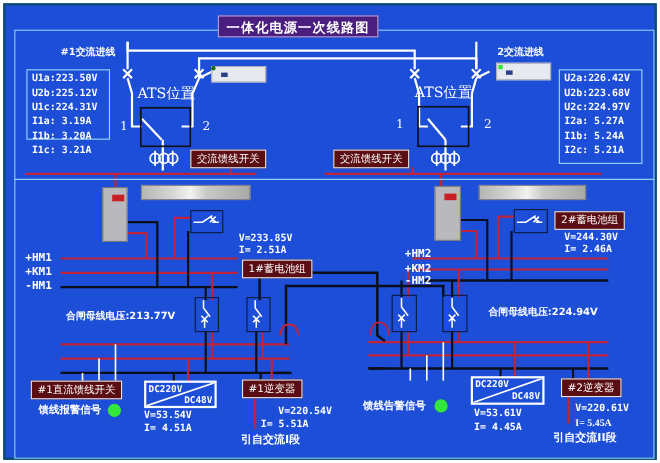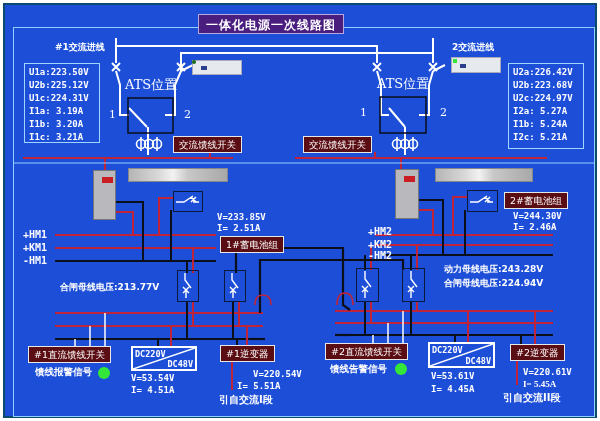--- a/index.html
+++ b/index.html
@@ -149,21 +149,21 @@
       <polyline points="245,334 260,334"></polyline>
       <polyline points="330,330 345,330"></polyline>
     </g>
     <path d="M250,300 q0,-10 8,-10 q8,0 8,10" stroke="#c0243a" stroke-width="1.6" fill="none"></path>
     <path d="M332,300 q0,-12 8,-12 q8,0 8,12" stroke="#c0243a" stroke-width="1.6" fill="none"></path>
   </svg>
 
   <div class="title">一体化电源一次线路图</div>
 
   <div class="lbl" style="left:50px;top:36px;">#1交流进线</div>
-  <div class="mbox" style="left:19px;top:58px;width:76px;height:80px;">
+  <div class="mbox" style="left:19px;top:58px;width:76px;height:64px;">
     <div class="mono">U1a:223.50V</div>
     <div class="mono">U2b:225.12V</div>
     <div class="mono">U1c:224.31V</div>
     <div class="mono">I1a:  3.19A</div>
     <div class="mono">I1b:  3.20A</div>
     <div class="mono">I1c:  3.21A</div>
   </div>
   <div class="ats" style="left:120px;top:71px;">ATS位置</div>
   <div class="num" style="left:104px;top:103px;">1</div>
   <div class="num" style="left:179px;top:103px;">2</div>
@@ -220,21 +220,20 @@
   <div class="mono" style="position:absolute;left:508px;top:216px;">I=  2.46A</div>
 
   <div class="mono" style="position:absolute;left:18px;top:223px;font-size:10px;">+HM1</div>
   <div class="mono" style="position:absolute;left:18px;top:236px;font-size:10px;">+KM1</div>
   <div class="mono" style="position:absolute;left:18px;top:249px;font-size:10px;">-HM1</div>
   <div class="lbl" style="left:55px;top:276px;">合闸母线电压:213.77V</div>
 
   <div class="mono" style="position:absolute;left:363px;top:220px;font-size:10px;">+HM2</div>
   <div class="mono" style="position:absolute;left:363px;top:233px;font-size:10px;">+KM2</div>
   <div class="mono" style="position:absolute;left:363px;top:244px;font-size:10px;">-HM2</div>
-  <div class="lbl" style="left:439px;top:258px;">动力母线电压:243.28V</div>
   <div class="lbl" style="left:439px;top:272px;">合闸母线电压:224.94V</div>
 
   <div class="sw" style="left:172px;top:265px;width:22px;height:32px;">
     <svg width="19" height="29" style="position:absolute;left:0;top:0">
         <path d="M7,2 v7 l6,8 M5,16 l6,6 M11,16 l-6,6 M8,19 v8" stroke="#fff" stroke-width="1.4" fill="none"></path>
       </svg>
   </div>
   <div class="sw" style="left:219px;top:265px;width:22px;height:32px;">
     <svg width="19" height="29" style="position:absolute;left:0;top:0">
         <path d="M7,2 v7 l6,8 M5,16 l6,6 M11,16 l-6,6 M8,19 v8" stroke="#fff" stroke-width="1.4" fill="none"></path>
@@ -263,21 +262,20 @@
     <span class="t" style="right:2px;bottom:0px;">DC48V</span>
   </div>
   <div class="mono" style="position:absolute;left:126px;top:367px;">V=53.54V</div>
   <div class="mono" style="position:absolute;left:126px;top:379px;">I= 4.51A</div>
 
   <div class="darklbl" style="left:215px;top:340px;">#1逆变器</div>
   <div class="mono" style="position:absolute;left:248px;top:363px;">V=220.54V</div>
   <div class="mono" style="position:absolute;left:232px;top:375px;">I=   5.51A</div>
   <div class="lbl" style="left:214px;top:388px;font-size:10px;">引自交流I段</div>
 
-  <div class="darklbl" style="left:320px;top:338px;">#2直流馈线开关</div>
   <div class="lbl" style="left:325px;top:358px;font-size:9.5px;">馈线告警信号</div>
   <div class="led" style="left:390px;top:358px;"></div>
 
   <div class="conv" style="left:423px;top:337px;width:67px;height:26px;">
     <svg width="63" height="22" style="position:absolute;left:0;top:0">
         <line x1="0" y1="22" x2="63" y2="0" stroke="#fff" stroke-width="1.5"></line>
       </svg>
     <span class="t" style="left:2px;top:1px;">DC220V</span>
     <span class="t" style="right:2px;bottom:0px;">DC48V</span>
   </div>

